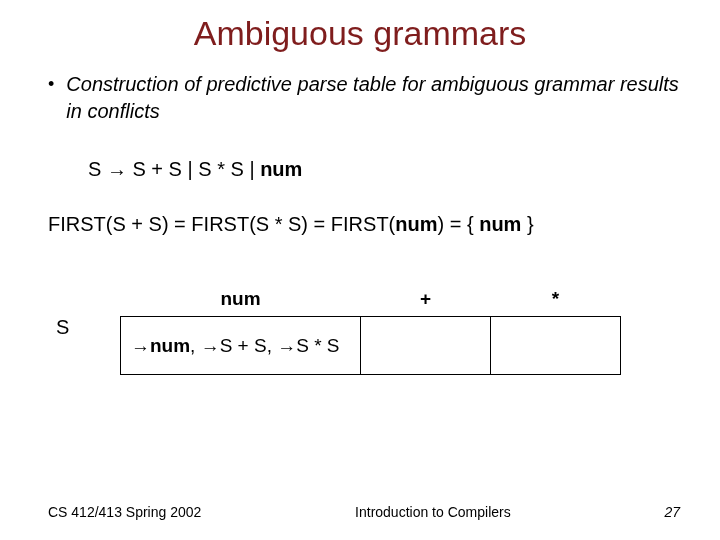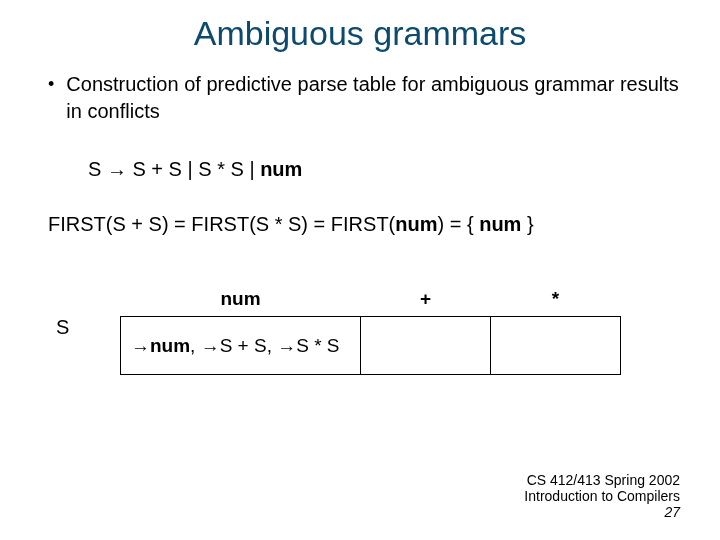--- a/index.html
+++ b/index.html
@@ -5,21 +5,21 @@
   * { box-sizing: border-box; margin: 0; padding: 0; }
   html, body { width: 720px; height: 540px; }
   body {
     font-family: Verdana, Geneva, sans-serif;
     background: #fff;
     color: #000;
     position: relative;
     padding: 0;
   }
   .title {
-    color: #0c4a6e;
+    color: #7f1d1d;
     font-size: 34px;
     text-align: center;
     font-weight: 400;
     padding-top: 14px;
     padding-bottom: 18px;
   }
   .content {
     padding: 0 40px 0 48px;
     font-size: 20px;
     line-height: 1.35;
@@ -29,20 +29,21 @@
     gap: 12px;
     margin-bottom: 20px;
   }
   .bullet-dot {
     font-size: 18px;
     line-height: 1.5;
     flex: 0 0 auto;
   }
   .bullet-text {
     flex: 1 1 auto;
+    font-style: italic;
   }
   .grammar {
     padding-left: 40px;
     font-size: 20px;
     margin-bottom: 28px;
     margin-top: 31px;
   }
   .first-line {
     font-size: 20px;
     margin-bottom: 46px;
@@ -83,21 +84,20 @@
   .footer {
     position: absolute;
     bottom: 20px;
     left: 0;
     width: 720px;
     display: flex;
     justify-content: space-between;
     align-items: flex-end;
     font-size: 14px;
     padding: 0 40px 0 48px;
-    flex-direction: column;
   }
   .footer .left { flex: 0 0 auto; }
   .footer .center { flex: 1 1 auto; text-align: center; }
   .footer .right { flex: 0 0 auto; font-style: italic; }
 </style>
 </head>
 <body>
 
 <div class="title">Ambiguous grammars</div>
 

